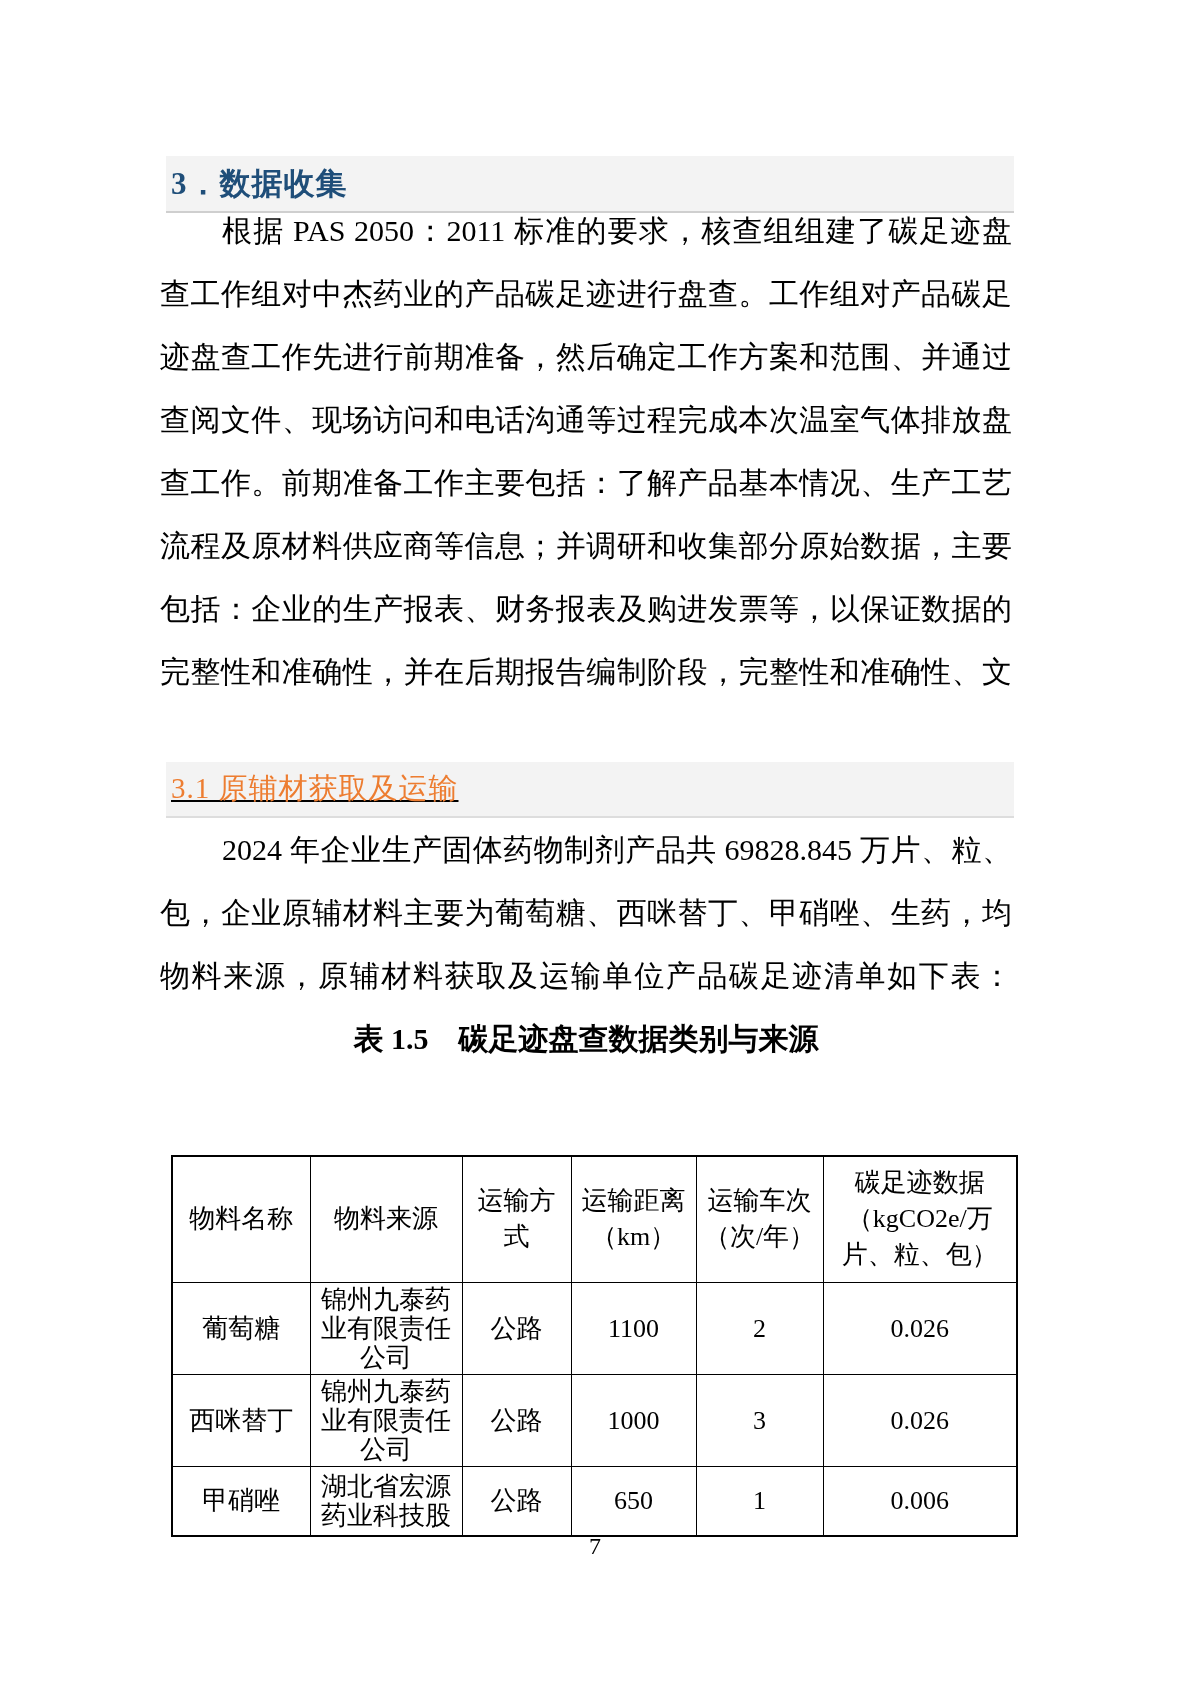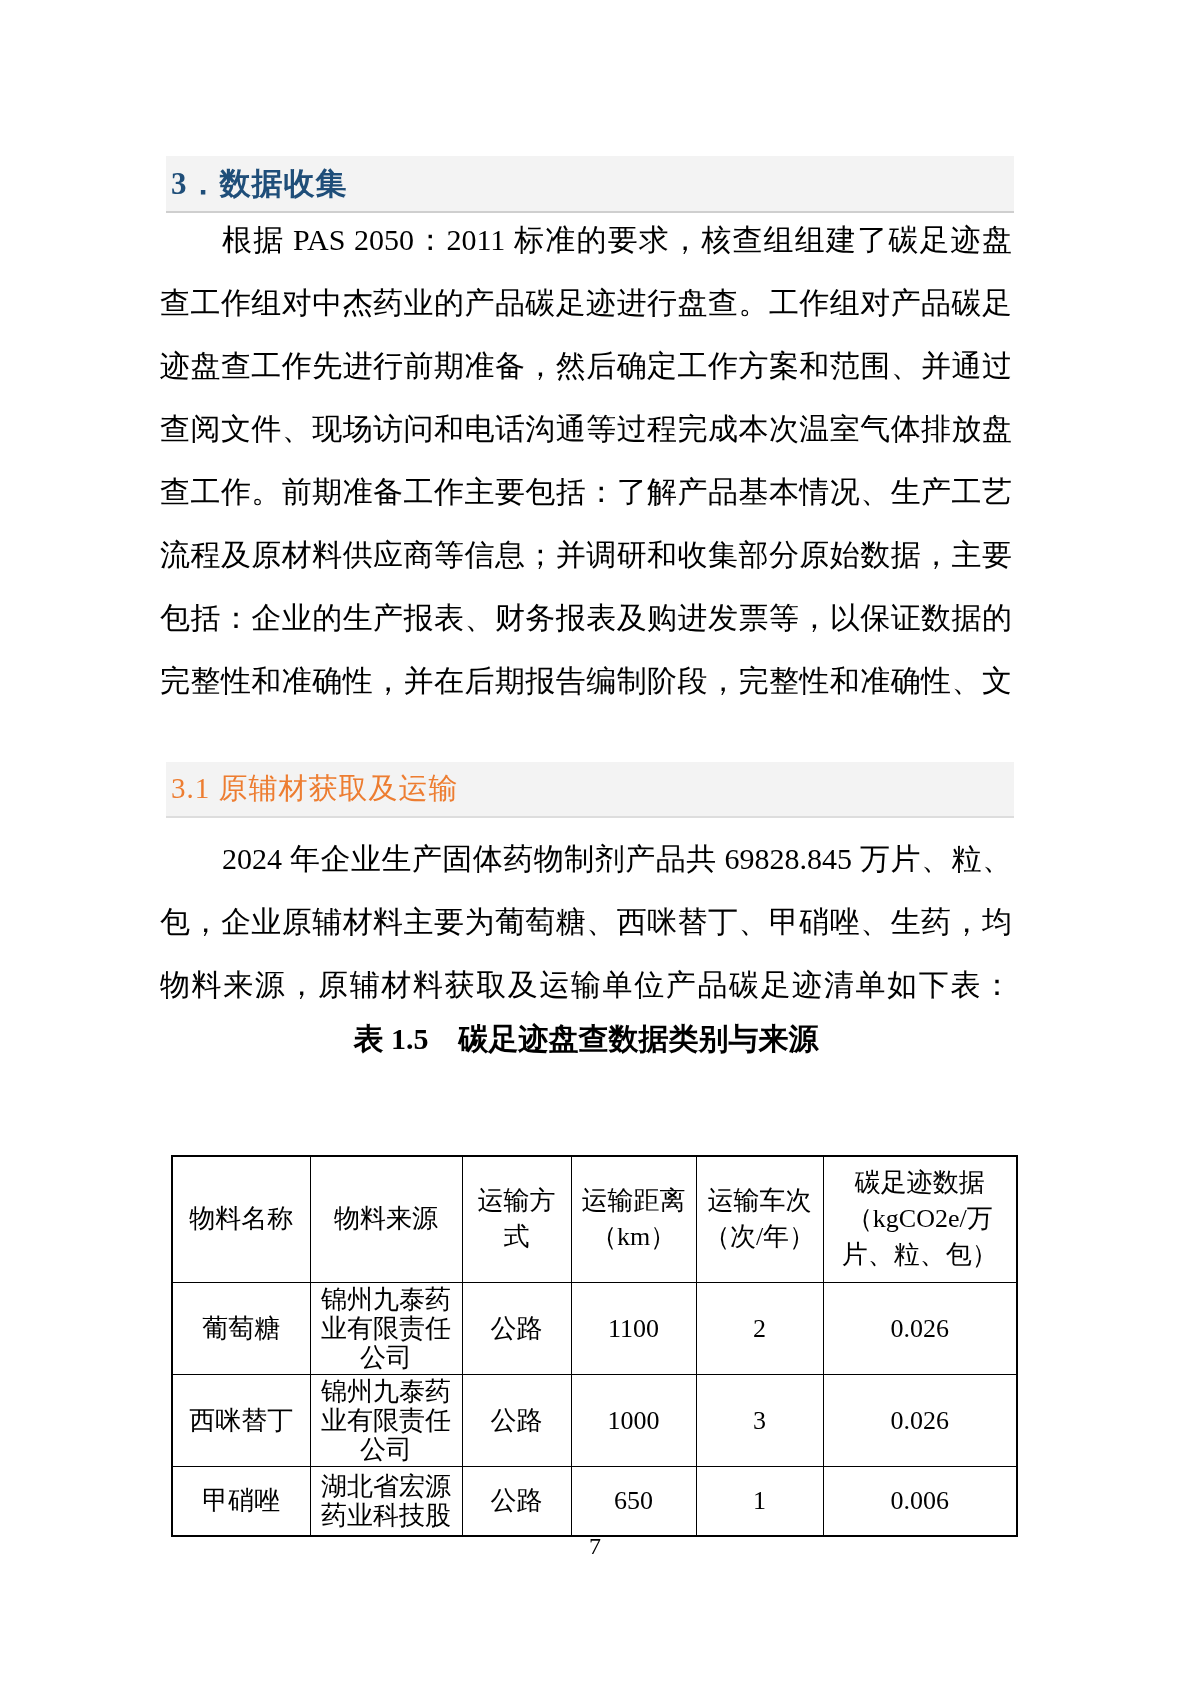--- a/index.html
+++ b/index.html
@@ -20,34 +20,34 @@
     background:var(--strip);
     border-bottom:2px solid var(--strip-edge);
     display:flex;align-items:center;
     padding-left:5px;
   }
   #h1-strip{top:156px;height:57px;}
   #h1-strip .h1-text{
     font-size:31px;font-weight:bold;color:var(--navy);
     letter-spacing:1px;
   }
-  #h2-strip{top:762px;height:56px;border-bottom:2px solid #dddddd;}
+  #h2-strip{top:762px;height:56px;border-bottom:2px solid #dddddd;text-decoration:underline;}
   #h2-strip .h2-text{
     font-size:29px;font-weight:normal;color:var(--orange);
     letter-spacing:1px;
   }
   .para{position:absolute;left:160px;width:852px;}
   #para1{top:199px;}
   #para2{top:818px;}
   .bodyline{
     height:63px;line-height:63px;font-size:30px;
     text-align:justify;text-align-last:justify;
     overflow:hidden;white-space:normal;
   }
-  .bodyline.indent{padding-left:62px;margin-top:9px;}
+  .bodyline.indent{padding-left:62px;}
   .bodyline.endline{text-align-last:left;}
   #table-title{
     position:absolute;left:160px;top:1008px;width:852px;height:62px;
     line-height:62px;text-align:center;font-size:30px;font-weight:bold;
   }
   #datatable{
     position:absolute;left:171px;top:1155px;
     border-collapse:collapse;table-layout:fixed;
     width:845px;border:2px solid #000;
   }

